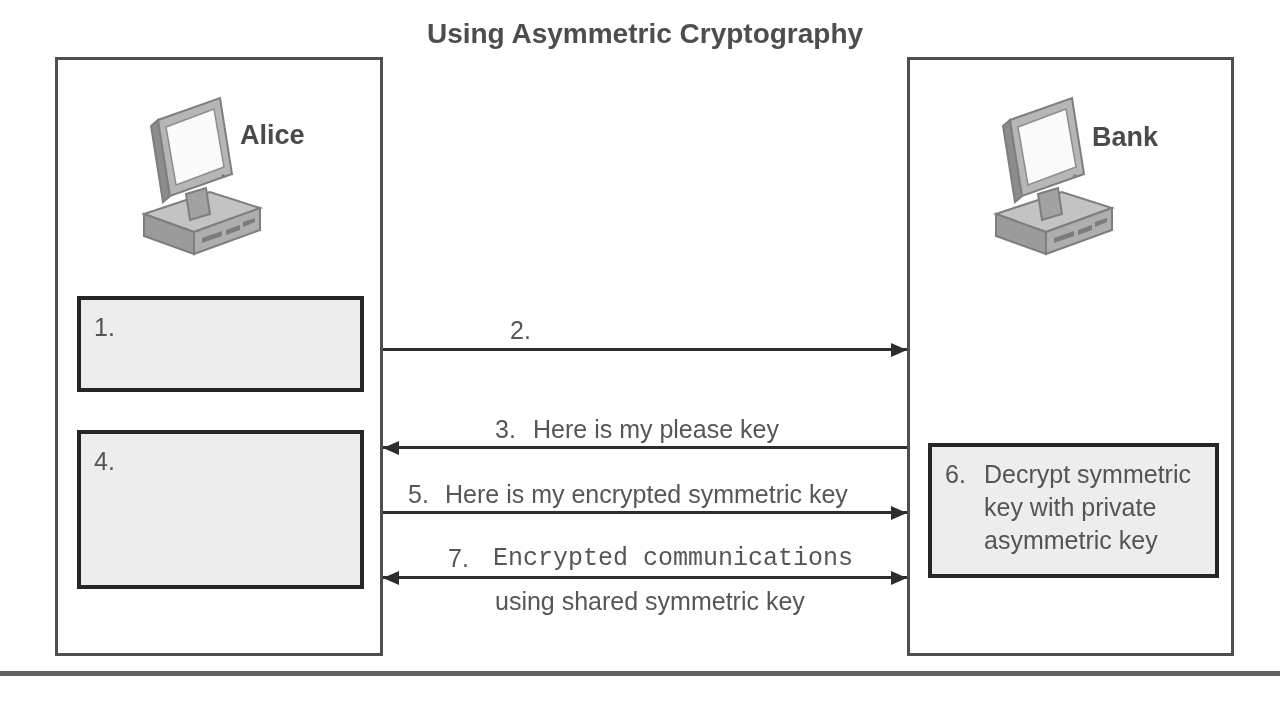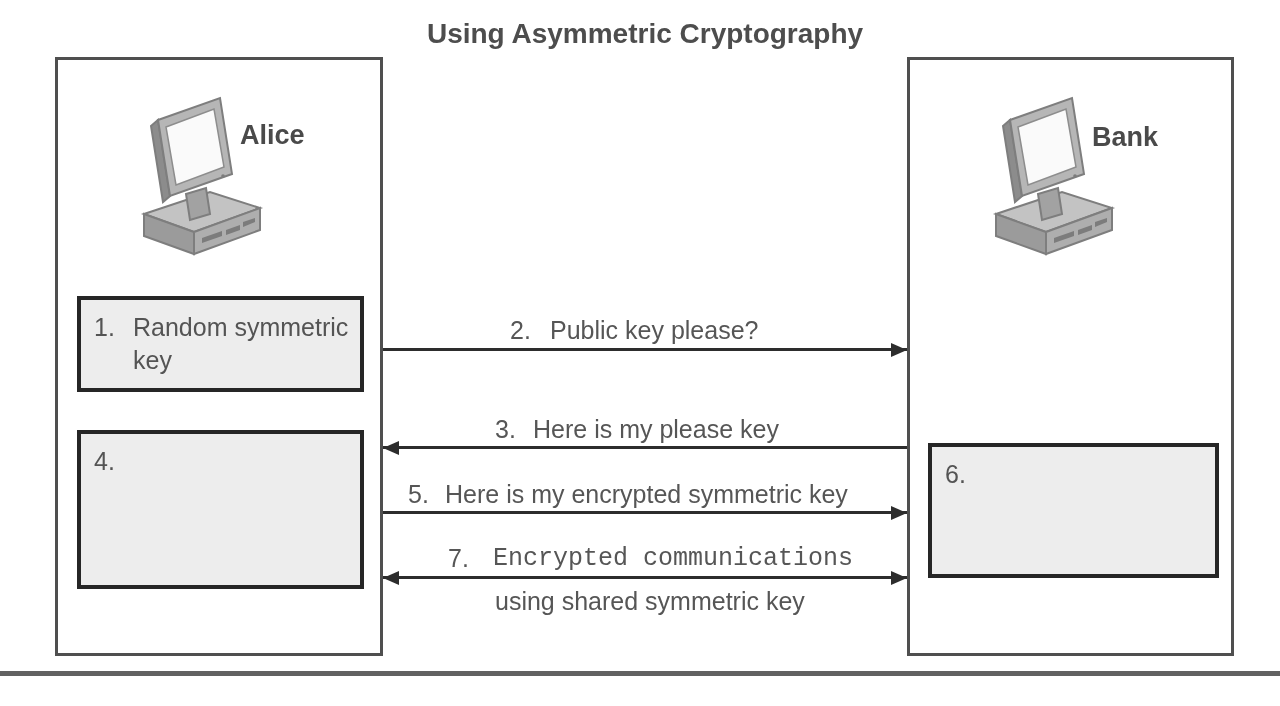--- a/index.html
+++ b/index.html
@@ -81,34 +81,33 @@
     <polygon points="64,104 84,98 88,124 68,130" fill="#a2a2a2" stroke="#7e7e7e" stroke-width="2"></polygon>
     <polygon points="29,36 36,30 48,106 41,112" fill="#8c8c8c" stroke="#7e7e7e" stroke-width="2"></polygon>
     <polygon points="36,30 98,8 110,84 48,106" fill="#b6b6b6" stroke="#7e7e7e" stroke-width="2"></polygon>
     <polygon points="44,37 92,19 102,77 54,95" fill="#fafafa" stroke="#8d8d8d" stroke-width="1.5"></polygon>
     <circle cx="101" cy="86" r="1.8" fill="#7c7c7c"></circle>
   </svg>
   <div class="actor-label" style="left:1092px;top:122px;text-align:center;">Bank</div>
 
   <div class="stepbox" style="left:77px;top:296px;width:287px;height:96px;">
     <span class="num">1.</span>
-    <span class="txt">Random symmetric key</span>
   </div>
 
   <div class="stepbox" style="left:77px;top:430px;width:287px;height:159px;">
     <span class="num">4.</span>
   </div>
 
   <div class="stepbox" style="left:928px;top:443px;width:291px;height:135px;">
     <span class="num">6.</span>
+    <span class="txt">Decrypt symmetric key with private asymmetric key</span>
   </div>
 
   <div class="msg" style="left:510px;top:316px;">
     <span class="num" style="width:40px;">2.</span>
-    <span>Public key please?</span>
   </div>
   <div class="arrow" style="top:348px;">
     <span class="head-r"></span>
   </div>
 
   <div class="msg" style="left:495px;top:415px;">
     <span class="num" style="width:38px;">3.</span>
     <span>Here is my please key</span>
   </div>
   <div class="arrow" style="top:446px;">

